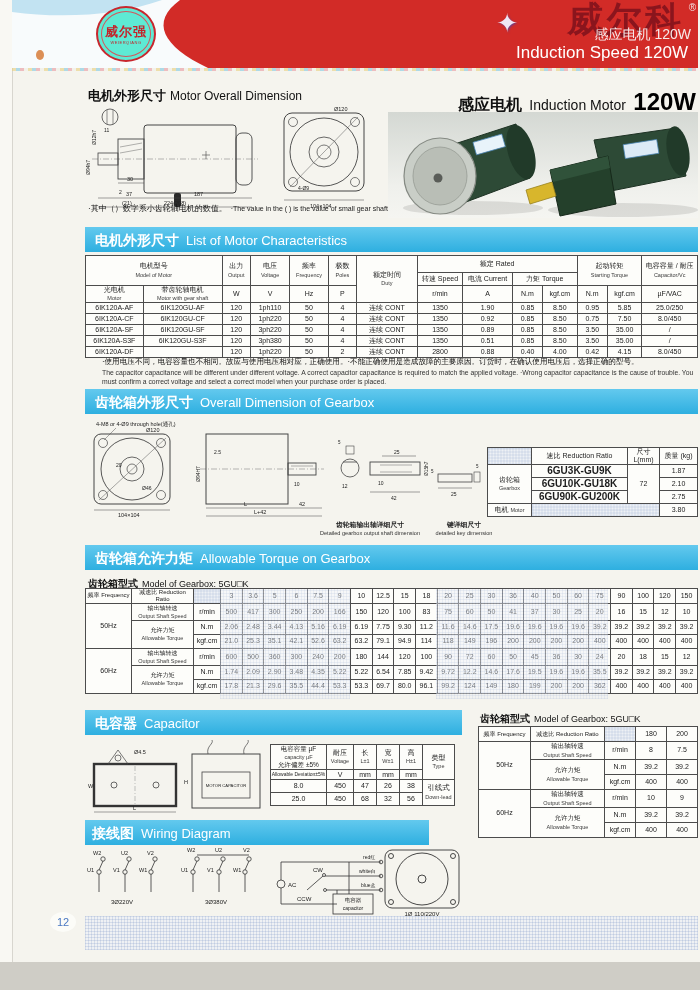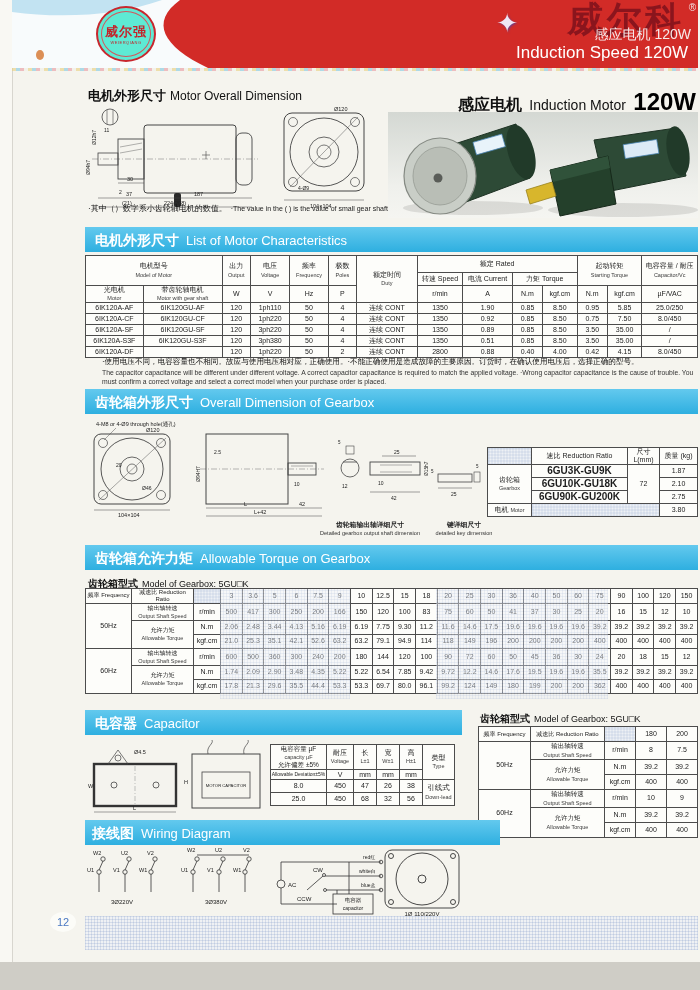--- a/index.html
+++ b/index.html
@@ -752,21 +752,21 @@
           <td>39.2</td>
         </tr>
     <tr style="height:15px">
       <td>kgf.cm</td>
     <td>400</td>
           <td>400</td>
         </tr>
     </tbody>
   </table>
 
-  <div class="bar" style="left:85px; top:820px; width:415px;padding-left:7px;">
+  <div class="bar" style="left:85px; top:820px; width:344px;padding-left:7px;">
     <span class="bcn">接线图</span><span class="ben">Wiring Diagram</span>
   </div>
 
   <svg class="draw" style="left:85px; top:846px;" width="382" height="72" viewBox="0 0 382 72">
 
     <g stroke="#333" stroke-width=".8" fill="none">
       <circle cx="18" cy="13" r="2.2"></circle>
         <line x1="18" y1="15" x2="14" y2="24"></line>
         <circle cx="14" cy="26" r="2.2"></circle>
         <line x1="14" y1="28" x2="14" y2="46"></line>

